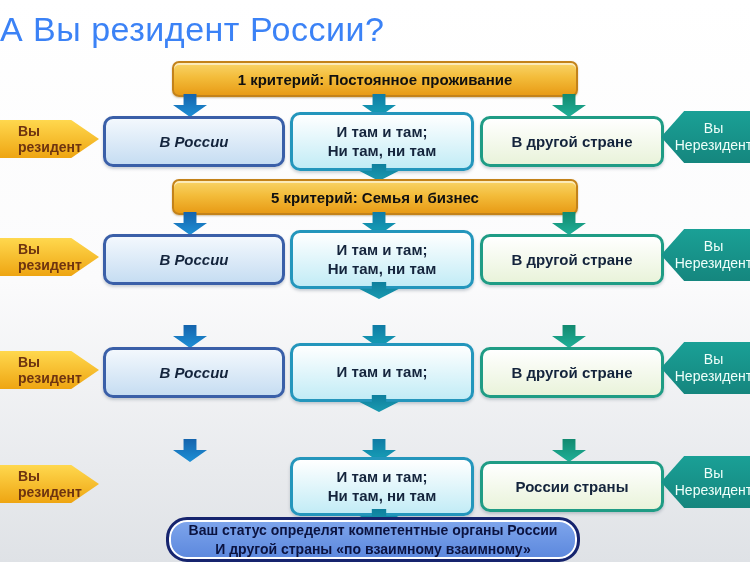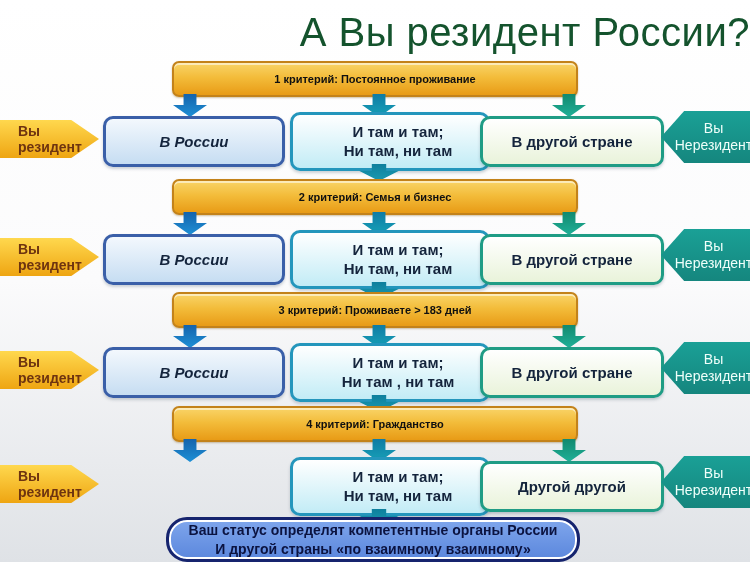--- a/index.html
+++ b/index.html
@@ -3,51 +3,51 @@
 <meta charset="utf-8">
 <style>
   html,body{margin:0;padding:0;}
   body{
     width:750px;height:562px;position:relative;overflow:hidden;
     background:linear-gradient(180deg,#ffffff 0%,#fbfbfc 50%,#dfe2e6 100%);
     font-family:"Liberation Sans","DejaVu Sans",sans-serif;
   }
   .title{
     position:absolute;top:10px;left:0;width:100%;
-    text-align:right;font-size:40px;color:#14532d;letter-spacing:.5px;
+    text-align:left;font-size:34px;color:#3b82f6;letter-spacing:.5px;
   }
   .section{position:absolute;left:0;width:750px;height:120px;}
   .s1{top:61px}.s2{top:179px}.s3{top:292px}.s4{top:406px}
   .crit-header{
     position:absolute;left:172px;top:0;width:402px;height:32px;
     border:2px solid #c3821a;border-radius:7px;
     background:linear-gradient(180deg,#f9d468 0%,#f3bc3a 45%,#e89b16 100%);
     box-shadow:inset 0 2px 0 rgba(255,255,255,.55), 0 1px 2px rgba(120,80,0,.35);
     display:flex;align-items:center;justify-content:center;
-    font-size:11px;font-weight:bold;color:#101010;
+    font-size:15px;font-weight:bold;color:#101010;
   }
   .down-arrow{position:absolute;top:33px;width:34px;height:23px;
     clip-path:polygon(31% 0,69% 0,69% 48%,100% 48%,50% 100%,0 48%,31% 48%);}
   .da-left{left:173px;background:linear-gradient(180deg,#1463ac,#1e90d6);}
   .da-mid{left:362px;background:linear-gradient(180deg,#0f7ba4,#17a2b8);}
   .da-right{left:552px;background:linear-gradient(180deg,#12896f,#1fb098);}
   .connector{position:absolute;left:359px;top:103px;width:40px;height:17px;
     clip-path:polygon(32% 0,68% 0,68% 40%,100% 40%,50% 100%,0 40%,32% 40%);
     background:linear-gradient(180deg,#0e7f9d,#1a9ab0);}
   .opt-box{
     position:absolute;top:55px;height:45px;border-radius:10px;
     display:flex;align-items:center;justify-content:center;
     font-size:15px;font-weight:bold;color:#14243c;text-align:center;
     box-shadow:0 2px 3px rgba(60,80,100,.25);
   }
   .box-left{left:103px;width:176px;border:3px solid #3a5fa8;
     background:linear-gradient(180deg,#f3f8fd 0%,#c6ddf2 100%);font-style:italic;}
   .box-mid{left:290px;width:178px;top:51px;height:53px;border:3px solid #2496bc;
     background:linear-gradient(180deg,#ffffff 0%,#c2ecf6 100%);
-    flex-direction:column;line-height:1.25;padding-left:16px;}
+    flex-direction:column;line-height:1.25;}
   .box-right{left:480px;width:178px;border:3px solid #1f9c85;
     background:linear-gradient(180deg,#ffffff 0%,#e9f3da 100%);text-align:center;}
   .resident-arrow{
     position:absolute;left:0;top:59px;width:99px;height:38px;
     clip-path:polygon(0 0,72% 0,100% 50%,72% 100%,0 100%);
     background:linear-gradient(180deg,#ffd84e 0%,#eea512 100%);
     display:flex;align-items:center;
     font-size:14px;font-weight:bold;color:#6e3410;padding-left:18px;box-sizing:border-box;
   }
   .nonresident-arrow{
@@ -87,74 +87,71 @@
   </div>
   <div class="opt-box box-right">В другой стране</div>
   <div class="nonresident-arrow">
     <span>Вы</span>
     <span>Нерезидент</span>
   </div>
   <div class="connector"></div>
 </div>
 
 <div class="section s2">
-  <div class="crit-header">2 критерий: Семья и бизнес</div>
+  <div class="crit-header">5 критерий: Семья и бизнес</div>
   <div class="down-arrow da-left"></div>
   <div class="down-arrow da-mid"></div>
   <div class="down-arrow da-right"></div>
   <div class="resident-arrow">
       <span>Вы резидент</span>
     </div>
   <div class="opt-box box-left">В России</div>
   <div class="opt-box box-mid">
     <span>И там и там;</span>
     <span>Ни там, ни там</span>
   </div>
   <div class="opt-box box-right">В другой стране</div>
   <div class="nonresident-arrow">
     <span>Вы</span>
     <span>Нерезидент</span>
   </div>
   <div class="connector"></div>
 </div>
 
 <div class="section s3">
-  <div class="crit-header">3 критерий: Проживаете &gt; 183 дней</div>
   <div class="down-arrow da-left"></div>
   <div class="down-arrow da-mid"></div>
   <div class="down-arrow da-right"></div>
   <div class="resident-arrow">
       <span>Вы резидент</span>
     </div>
   <div class="opt-box box-left">В России</div>
   <div class="opt-box box-mid">
     <span>И там и там;</span>
-    <span>Ни там , ни там</span>
   </div>
   <div class="opt-box box-right">В другой стране</div>
   <div class="nonresident-arrow">
     <span>Вы</span>
     <span>Нерезидент</span>
   </div>
   <div class="connector"></div>
 </div>
 
 <div class="section s4">
-  <div class="crit-header">4 критерий: Гражданство</div>
   <div class="down-arrow da-left"></div>
   <div class="down-arrow da-mid"></div>
   <div class="down-arrow da-right"></div>
   <div class="resident-arrow">
       <span>Вы резидент</span>
     </div>
   <div class="opt-box box-mid">
     <span>И там и там;</span>
     <span>Ни там, ни там</span>
   </div>
-  <div class="opt-box box-right">Другой другой</div>
+  <div class="opt-box box-right">России страны</div>
   <div class="nonresident-arrow">
     <span>Вы</span>
     <span>Нерезидент</span>
   </div>
   <div class="connector"></div>
 </div>
 
 <div class="footer-box">
   <span>Ваш статус определят компетентные органы России</span>
   <span>И другой страны «по взаимному взаимному»</span>

